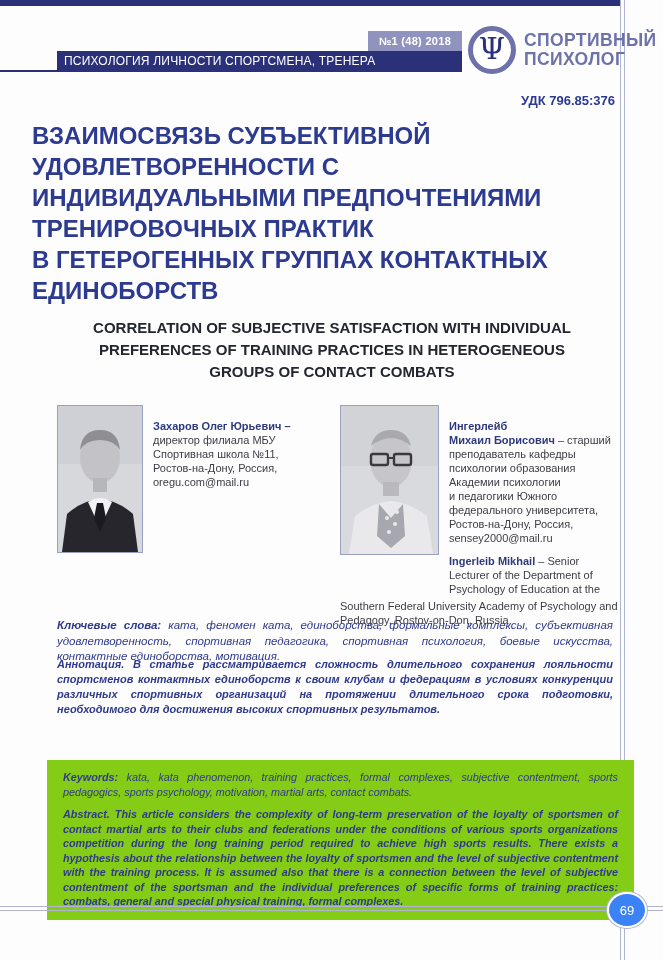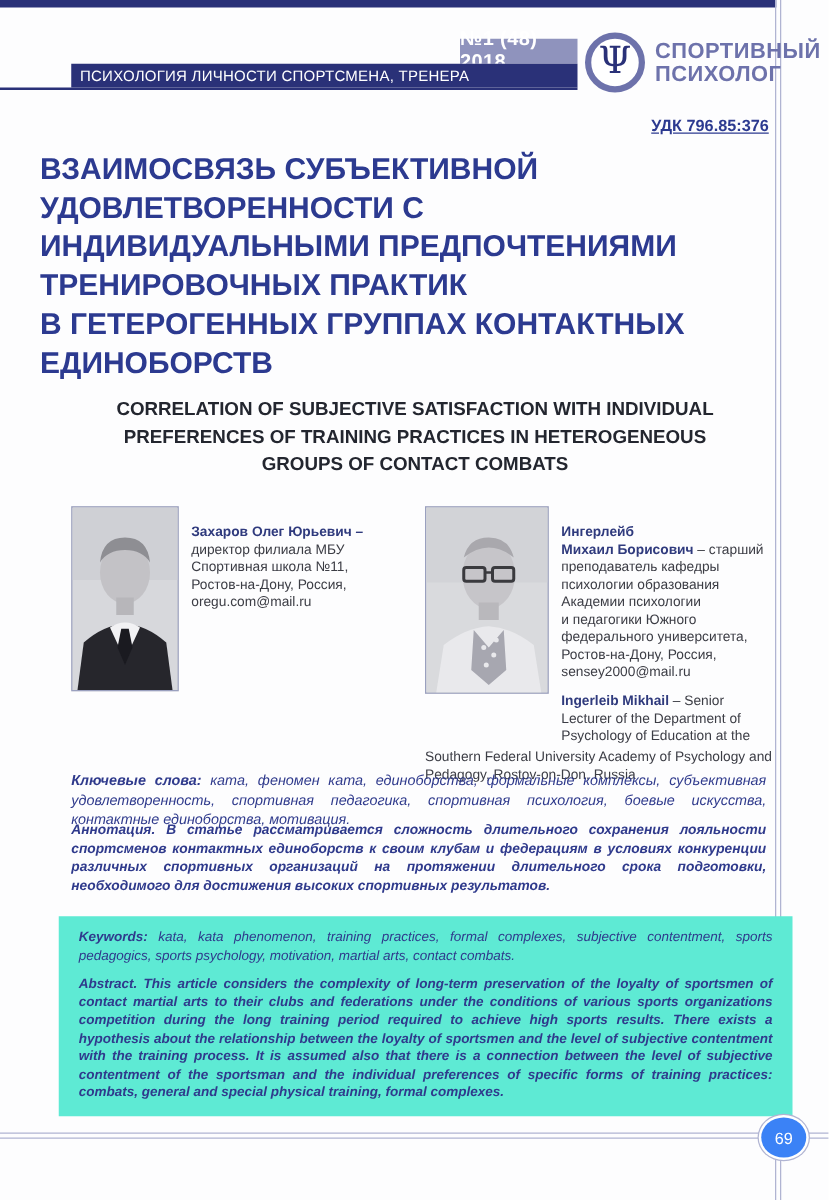--- a/index.html
+++ b/index.html
@@ -9,34 +9,34 @@
     -webkit-font-smoothing:antialiased;
   }
   
   .right-rule{position:absolute;left:620px;top:0;width:3px;height:960px;
     border-left:1px solid #b0b4d2;border-right:1px solid #b0b4d2;}
   .top-bar{position:absolute;left:0;top:0;width:621px;height:6px;background:#2a3178;}
   .footer-rule{position:absolute;left:0;top:906px;width:663px;height:3px;
     border-top:1px solid #b0b4d2;border-bottom:1px solid #b0b4d2;}
   
   .issue-badge{position:absolute;left:368px;top:31px;width:94px;height:20px;
-    background:#8f93bd;color:#ffffff;font-size:16px;font-weight:bold;
+    background:#8f93bd;color:#ffffff;font-size:11px;font-weight:bold;
     display:flex;align-items:center;justify-content:center;letter-spacing:.3px;}
   .section-bar{position:absolute;left:57px;top:51px;width:405px;height:19px;
     background:#2a3178;color:#ffffff;font-size:12px;
     display:flex;align-items:center;padding-left:7px;box-sizing:border-box;letter-spacing:.2px;}
   .section-underline{position:absolute;left:0;top:70px;width:462px;height:2px;background:#2a3178;}
   .logo{position:absolute;left:468px;top:26px;display:flex;align-items:center;}
   .logo-circle{width:38px;height:38px;border:5px solid #6d72ab;border-radius:50%;
     background:#ffffff;display:flex;align-items:center;justify-content:center;}
   .logo-psi{font-family:"DejaVu Serif",serif;font-size:30px;line-height:1;color:#2a3178;margin-top:-2px;}
   .logo-text{margin-left:8px;color:#6d72ab;font-size:17.5px;font-weight:bold;
     line-height:19px;letter-spacing:.4px;}
   
-  .udc{position:absolute;right:48px;top:93px;font-size:13px;font-weight:bold;color:#2c3a90;text-decoration:underline;}
+  .udc{position:absolute;right:48px;top:93px;font-size:13px;font-weight:bold;color:#2c3a90;}
   .title-ru{position:absolute;left:32px;top:120px;width:600px;text-align:left;
     color:#2c3a90;font-size:24px;font-weight:bold;line-height:31px;white-space:pre-line;}
   .title-en{position:absolute;left:32px;top:317px;width:600px;text-align:center;
     color:#23262f;font-size:15px;font-weight:bold;line-height:22px;white-space:pre-line;}
   
   .authors{position:absolute;left:57px;top:405px;width:563px;display:flex;}
   .author{position:relative;}
   .author-1{width:283px;}
   .author-2{width:280px;}
   .author-row{display:flex;align-items:flex-start;}
@@ -49,22 +49,22 @@
   .bio-en{margin:9px 0 0 0;}
   .bio-cont{margin:3px 0 0 0;font-size:11px;line-height:14px;color:#3c3d45;}
   .a-name{font-weight:bold;color:#2f3a7d;white-space:pre-line;}
   
   .kw-ru{position:absolute;left:57px;top:618px;width:556px;font-size:11.5px;line-height:15.5px;
     font-style:italic;color:#2f3a8c;text-align:justify;margin:0;}
   .ann-ru{position:absolute;left:57px;top:657px;width:556px;font-size:11px;line-height:15px;
     font-style:italic;font-weight:bold;color:#2f3a8c;text-align:justify;margin:0;}
   .b-label{font-weight:bold;}
   
-  .abs-box{position:absolute;left:47px;top:733px;width:587px;box-sizing:border-box;
-    background:#5eead4;padding:10px 16px 11px 16px;}
+  .abs-box{position:absolute;left:47px;top:760px;width:587px;box-sizing:border-box;
+    background:#84cc16;padding:10px 16px 11px 16px;}
   .kw-en{font-size:10.8px;line-height:14.5px;font-style:italic;color:#2f3a8c;
     text-align:justify;margin:0;}
   .abs-en{font-size:10.8px;line-height:14.5px;font-style:italic;font-weight:bold;color:#2f3a8c;
     text-align:justify;margin:8px 0 0 0;}
   
   .page-num{position:absolute;left:609px;top:894px;width:36px;height:32px;border-radius:50%;
     background:#3b82f6;color:#ffffff;font-size:13px;font-weight:normal;
     display:flex;align-items:center;justify-content:center;
     box-shadow:0 0 0 2px #ffffff,0 0 0 3px #b0b4d2;}
 </style>

